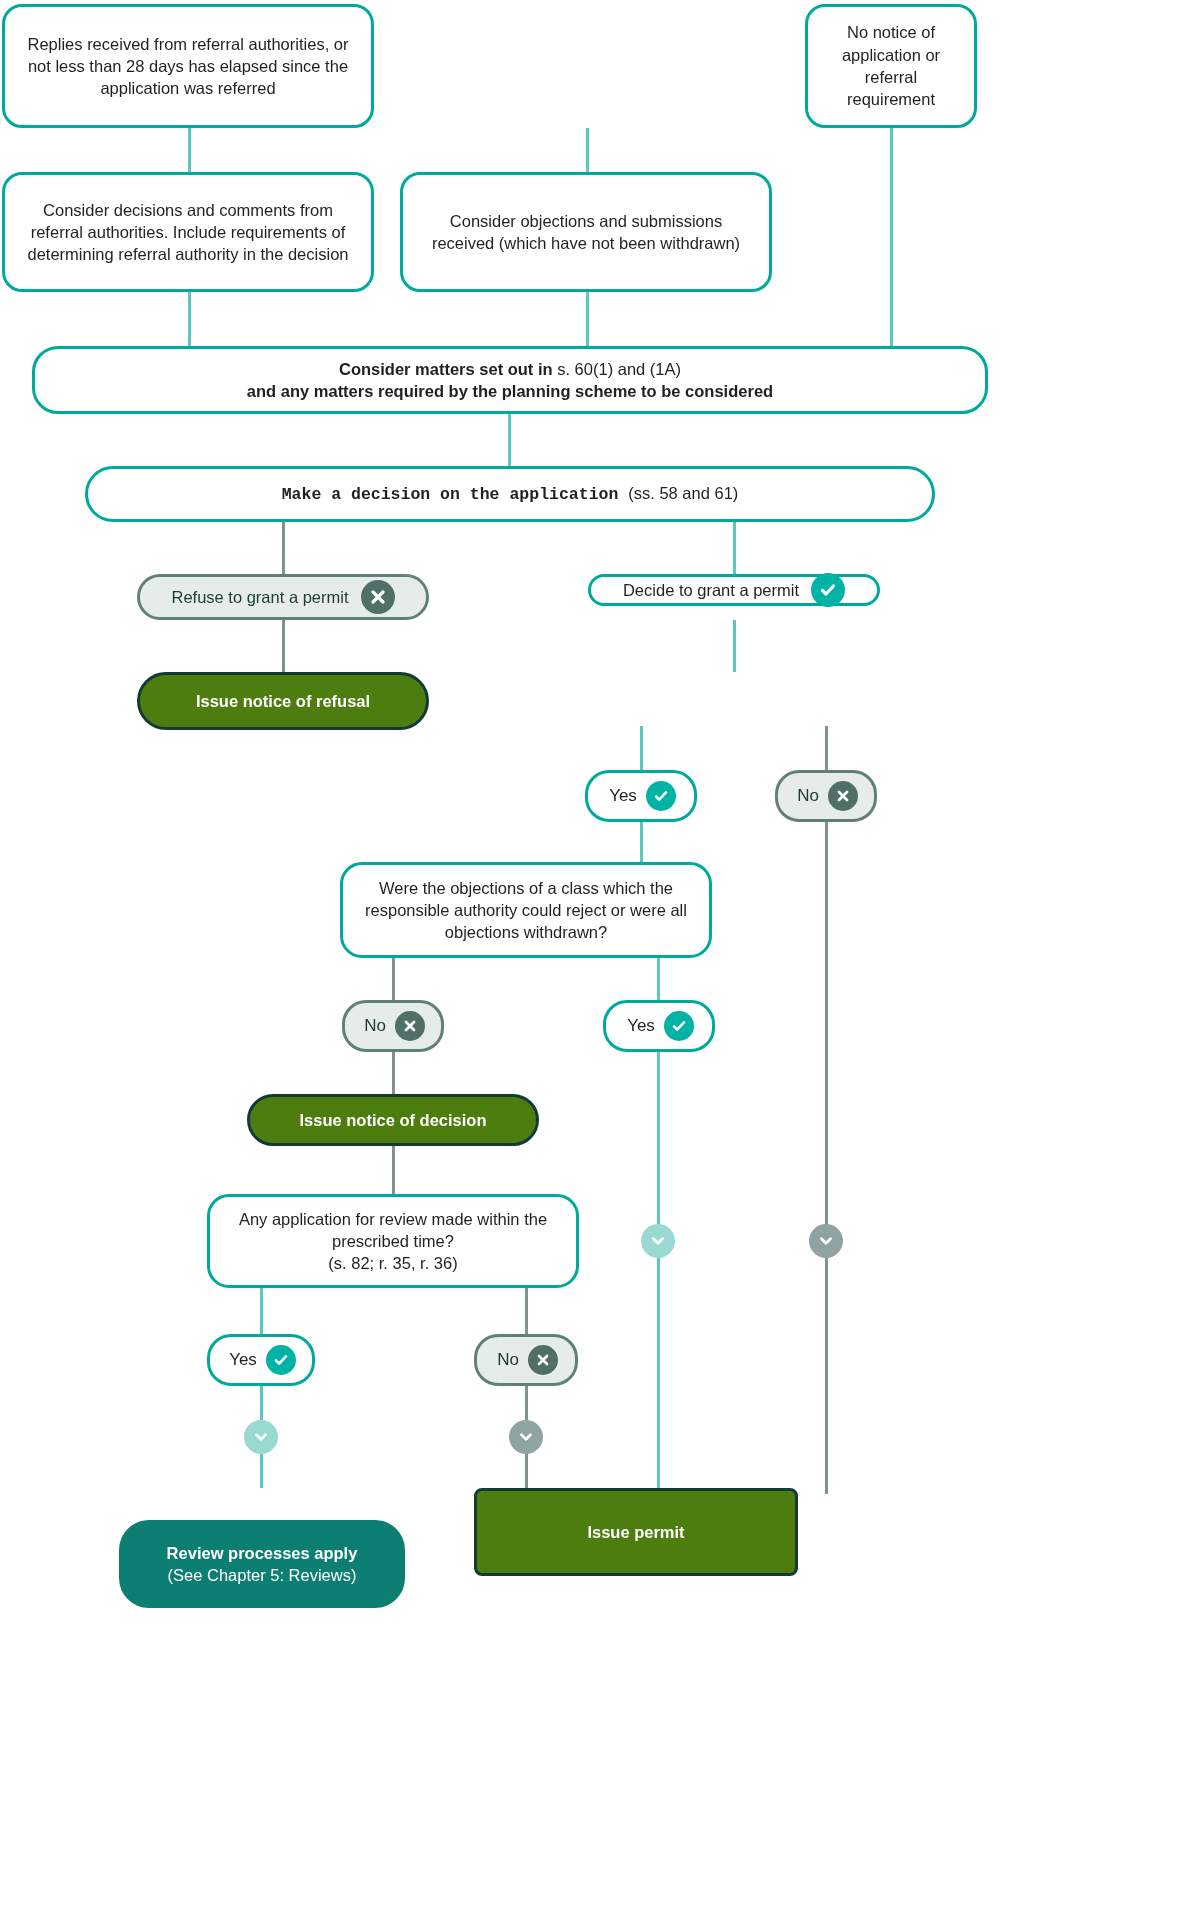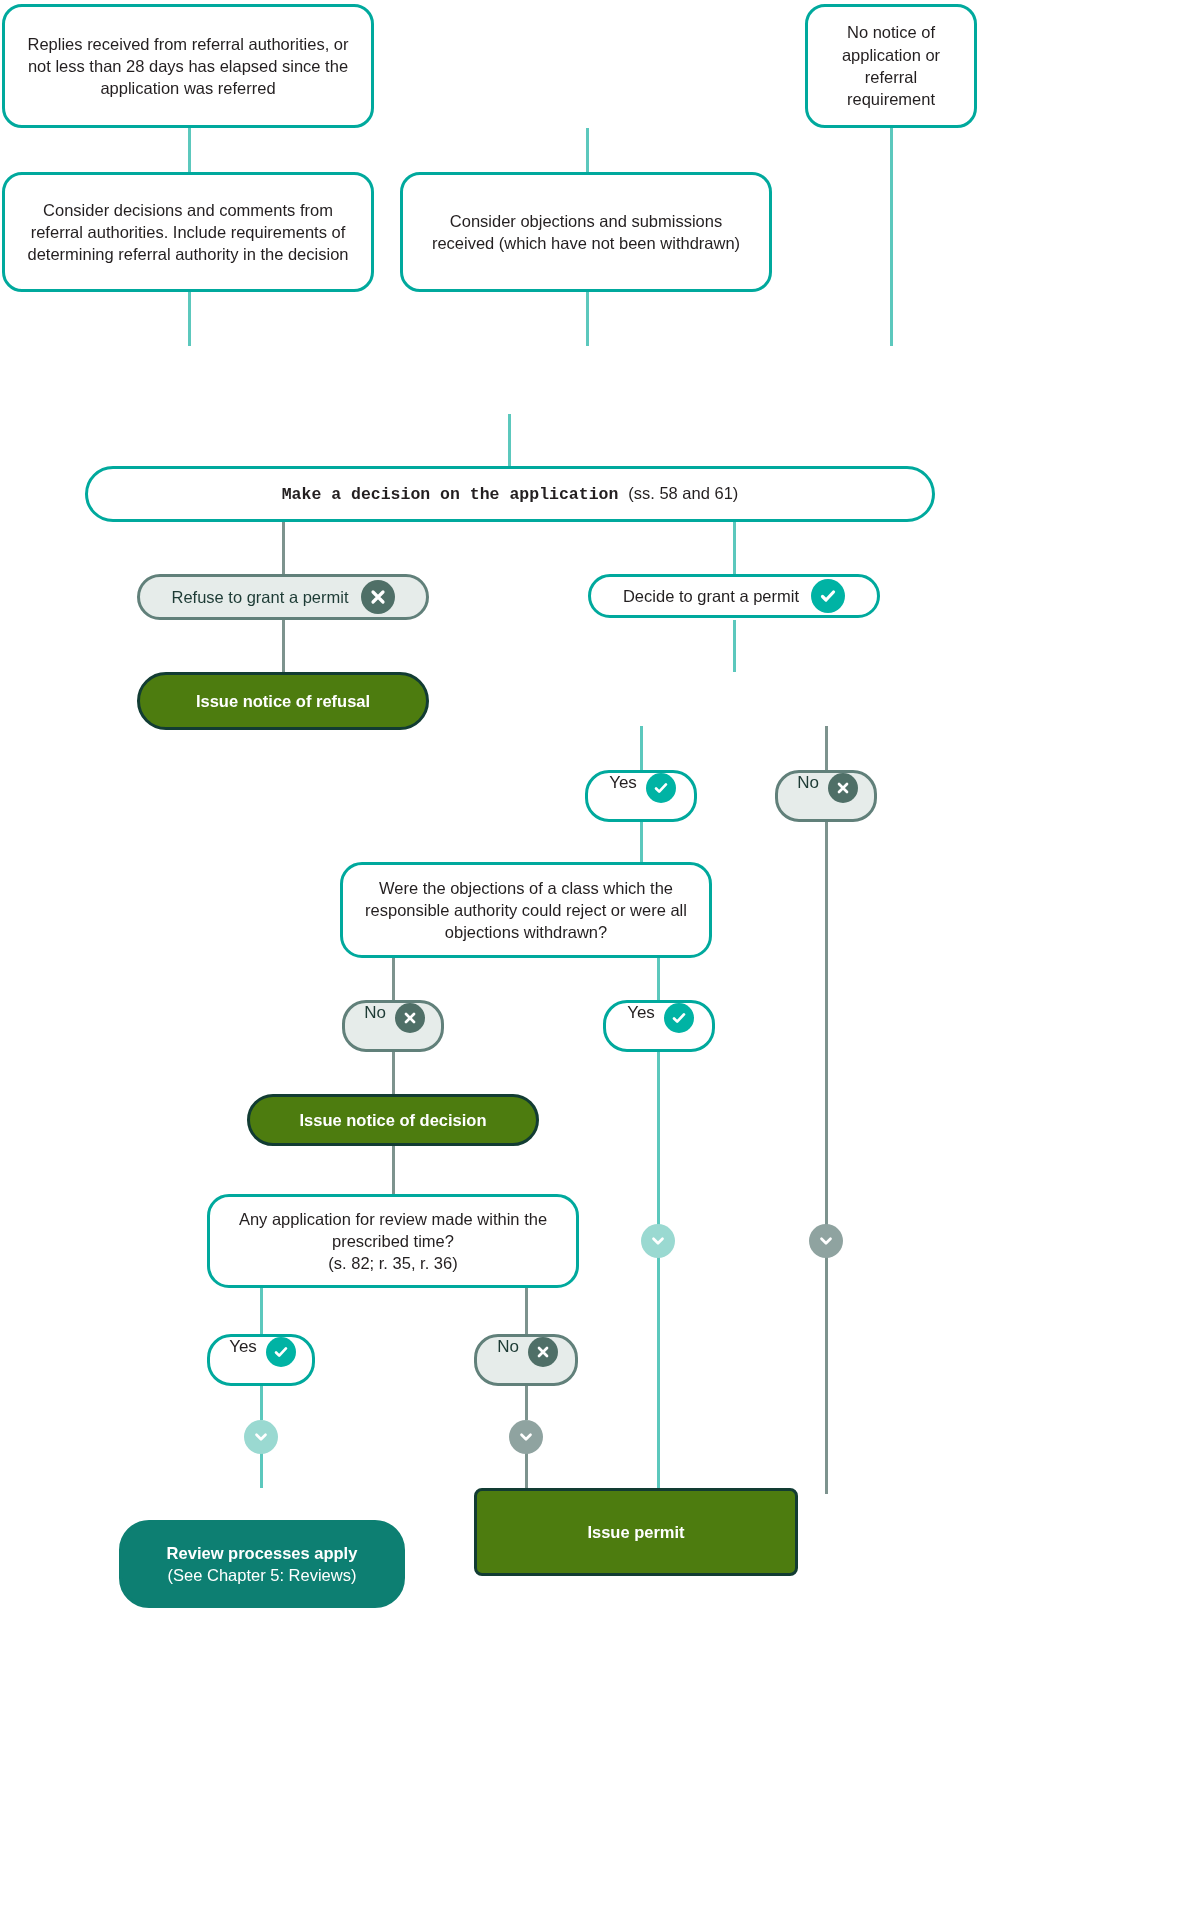--- a/index.html
+++ b/index.html
@@ -70,21 +70,21 @@
     border-radius: 999px;
   }
 
   .sub { font-weight: normal; }
   .muted-note { font-weight: normal; }
 
   
   .badge {
     position: absolute;
     display: flex;
-    align-items: flex-start;
+    align-items: center;
     justify-content: center;
     gap: 9px;
     border-radius: 24px;
     background: #ffffff;
     border: 3px solid #00a99d;
     font-size: 17px;
     color: #231f20;
     padding: 0 13px 0 16px;
     height: 52px;
     z-index: 3;
@@ -199,41 +199,47 @@
   </div>
 
   <div class="node" style="left:2px; top:172px; width:372px; height:120px;">
     <span class="txt">Consider decisions and comments from referral authorities. Include requirements of determining referral authority in the decision</span>
   </div>
 
   <div class="node" style="left:400px; top:172px; width:372px; height:120px;">
     <span class="txt">Consider objections and submissions received (which have not been withdrawn)</span>
   </div>
 
+  <div class="node wide" style="left:32px; top:346px; width:956px; height:68px; border-radius:26px;">
+    <span class="txt">
+      <span style="font-weight:bold;">Consider matters set out in </span><span>s. 60(1) and (1A)</span><br>
+      <span style="font-weight:bold;">and any matters required by the planning scheme to be considered</span>
+    </span>
+  </div>
 
   <div class="node wide" style="left:85px; top:466px; width:850px; height:56px; border-radius:28px;">
     <span class="txt">
       <span style="font-weight:bold;font-family:Liberation Mono, monospace;">Make a decision on the application </span><span>(ss. 58 and 61)</span>
     </span>
   </div>
 
   <div class="node grey row-node" style="left:137px; top:574px; width:292px; height:46px; padding:0 16px;">
     <span>Refuse to grant a permit</span>
     <span class="inline-mark cross">
       <svg width="18" height="18" viewBox="0 0 18 18" aria-hidden="true">
         <path d="M4 4 L14 14 M14 4 L4 14" stroke="#ffffff" stroke-width="3.2" stroke-linecap="round" fill="none"></path>
       </svg>
     </span>
   </div>
 
   <div class="node solid-dark" style="left:137px; top:672px; width:292px; height:58px;">
     <span class="txt">Issue notice of refusal</span>
   </div>
 
-  <div class="node row-node" style="left:588px; top:574px; width:292px; height:44px; border-radius:999px; padding:12px 16px;">
+  <div class="node row-node" style="left:588px; top:574px; width:292px; height:32px; border-radius:999px; padding:12px 16px;">
     <span>Decide to grant a permit</span>
     <span class="inline-mark tick">
       <svg width="20" height="20" viewBox="0 0 20 20" aria-hidden="true">
         <path d="M4.5 10.5 L8 14 L15.5 6" stroke="#ffffff" stroke-width="3.2" stroke-linecap="round" stroke-linejoin="round" fill="none"></path>
       </svg>
     </span>
   </div>
 
 
   <div class="badge" style="left:585px; top:770px; width:112px;">

